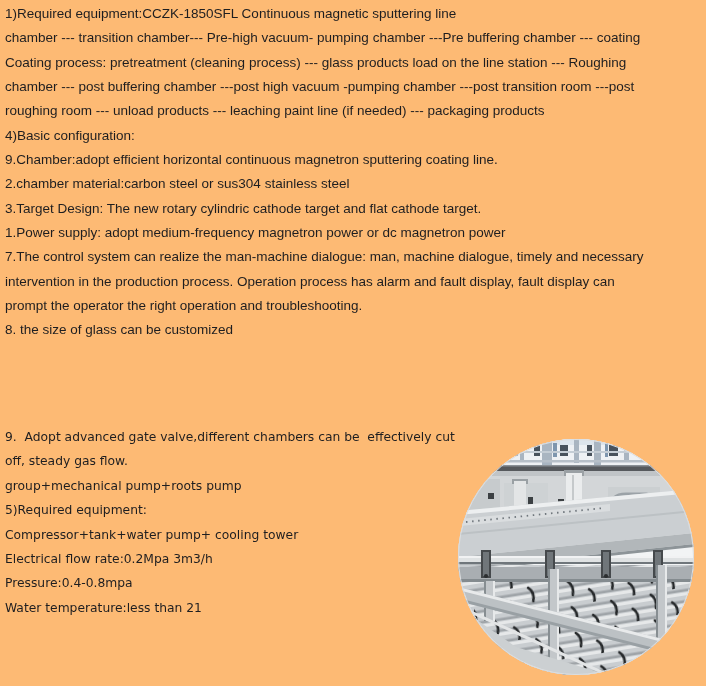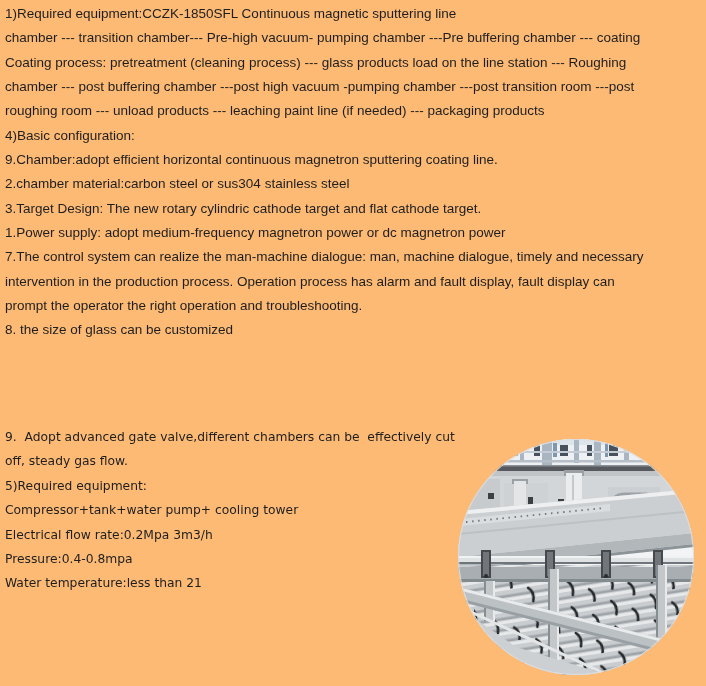--- a/index.html
+++ b/index.html
@@ -57,20 +57,21 @@
     <div class="tline">1.Power supply: adopt medium-frequency magnetron power or dc magnetron power</div>
     <div class="tline">7.The control system can realize the man-machine dialogue: man, machine dialogue, timely and necessary</div>
     <div class="tline">intervention in the production process. Operation process has alarm and fault display, fault display can</div>
     <div class="tline">prompt the operator the right operation and troubleshooting.</div>
     <div class="tline">8. the size of glass can be customized</div>
   </div>
 
   <div class="spec-bottom">
     <div class="tline">9.  Adopt advanced gate valve,different chambers can be  effectively cut</div>
     <div class="tline">off, steady gas flow.</div>
+    <div class="tline">group+mechanical pump+roots pump</div>
     <div class="tline">5)Required equipment:</div>
     <div class="tline">Compressor+tank+water pump+ cooling tower</div>
     <div class="tline">Electrical flow rate:0.2Mpa 3m3/h</div>
     <div class="tline">Pressure:0.4-0.8mpa</div>
     <div class="tline">Water temperature:less than 21</div>
   </div>
 
   <div class="photo-wrap">
     <svg width="236" height="236" viewBox="0 0 236 236" xmlns="http://www.w3.org/2000/svg">
       <defs>

